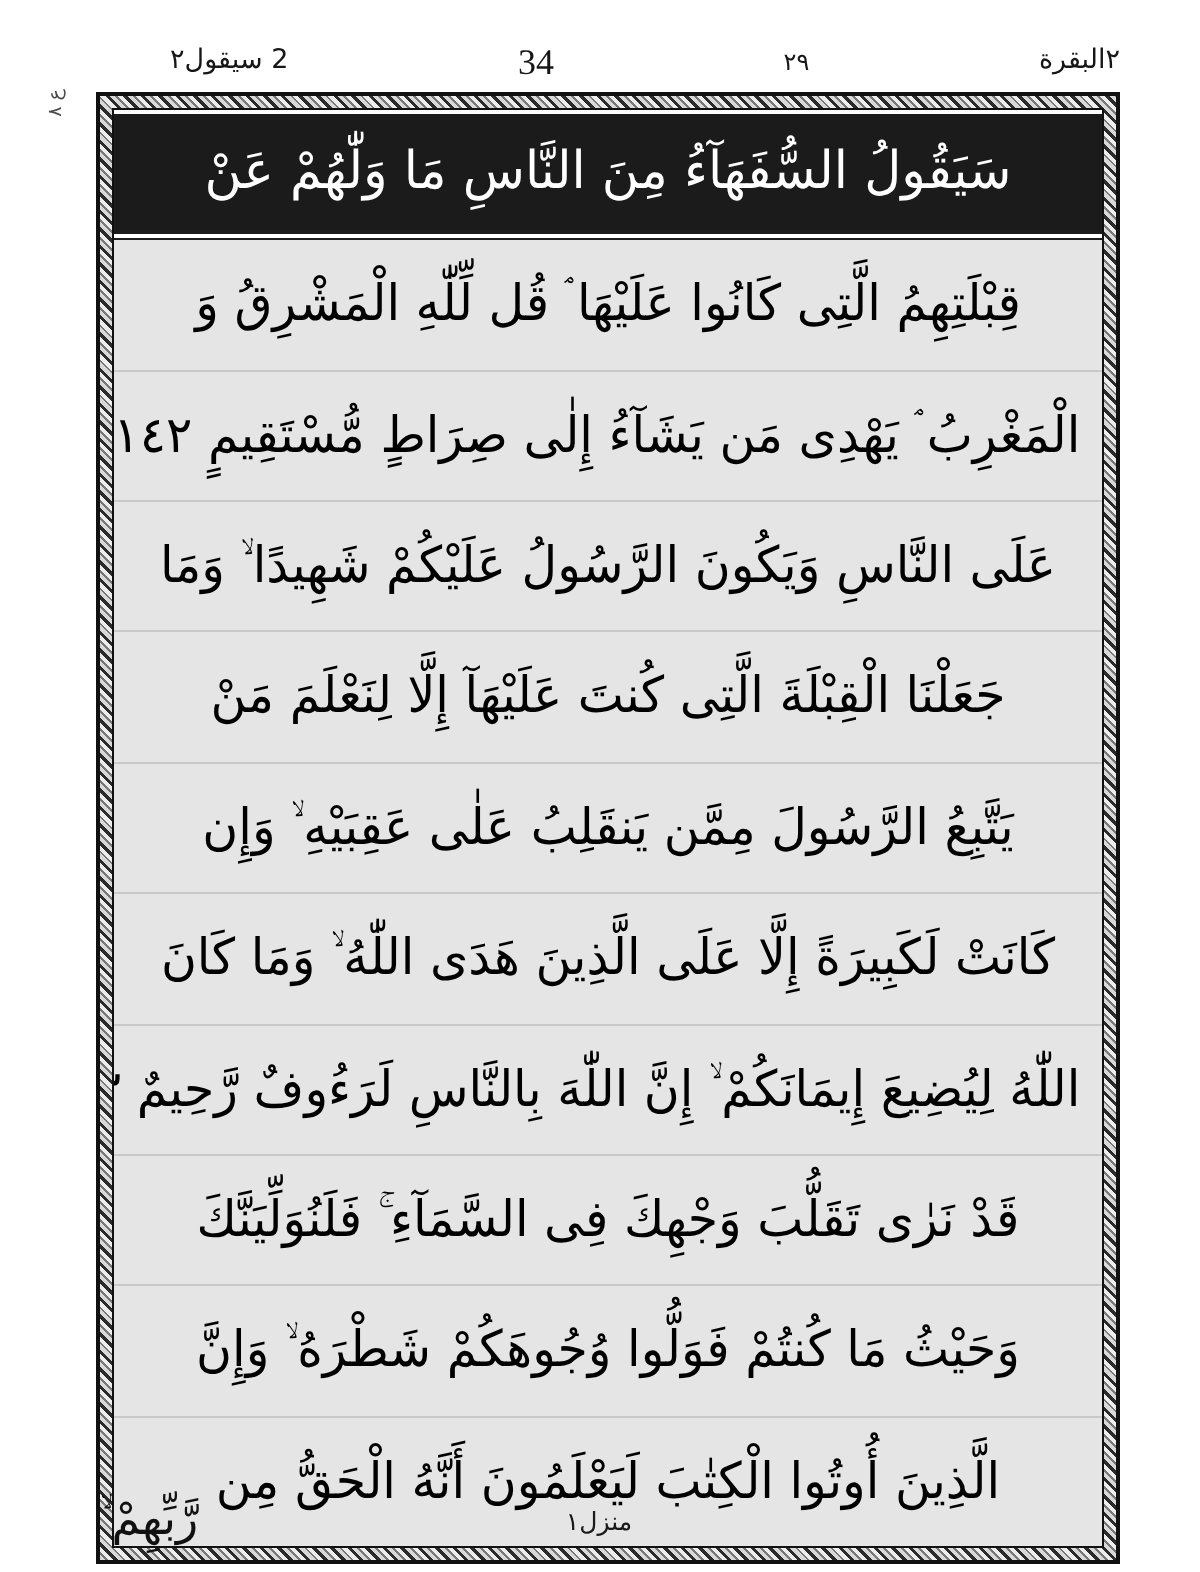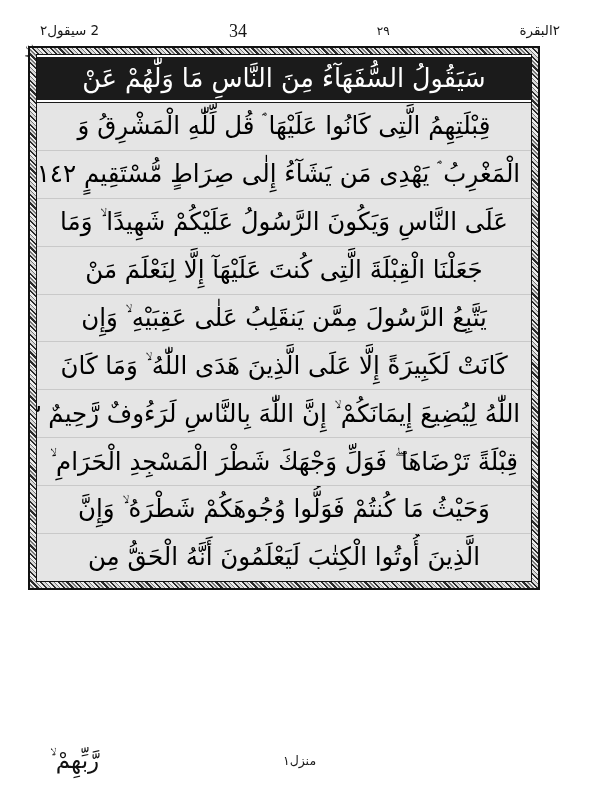--- a/index.html
+++ b/index.html
@@ -36,20 +36,21 @@
   .hdr-cell {
     font-size: 14px;
     line-height: 1;
     white-space: nowrap;
     color: #161616;
     font-family: "DejaVu Sans", "Liberation Sans", sans-serif;
   }
   .hdr-para {
     font-size: 13.5px;
     letter-spacing: 0px;
+    margin-left: 45px;
   }
   .hdr-num-ar {
     font-size: 12px;
     font-weight: 400;
   }
   .hdr-num-en {
     font-size: 18px;
     font-weight: 400;
     font-family: "Liberation Serif", serif;
   }
@@ -76,24 +77,24 @@
     white-space: nowrap;
     font-size: 9.5px;
     color: #2a2a2a;
     opacity: .85;
     direction: rtl;
   }
 
   
   .frame {
     position: absolute;
-    left: 28px;
+    left: 48px;
     top: 46px;
     width: 512px;
-    height: 544px;
+    height: 736px;
     box-sizing: border-box;
     padding: 7px;
     background:
       
       repeating-linear-gradient(45deg,
         #2b2b2b 0px, #2b2b2b 1.6px,
         #d8d8d8 1.6px, #d8d8d8 3.4px,
         #777 3.4px, #777 4.4px,
         #ededed 4.4px, #ededed 6.2px),
       #bdbdbd;
@@ -240,21 +241,21 @@
         <div class="qline">
           <div class="atext">يَتَّبِعُ الرَّسُولَ مِمَّن يَنقَلِبُ عَلٰى عَقِبَيْهِ ۙ وَإِن</div>
         </div>
         <div class="qline">
           <div class="atext">كَانَتْ لَكَبِيرَةً إِلَّا عَلَى الَّذِينَ هَدَى اللّٰهُ ۙ وَمَا كَانَ</div>
         </div>
         <div class="qline">
           <div class="atext">اللّٰهُ لِيُضِيعَ إِيمَانَكُمْ ۙ إِنَّ اللّٰهَ بِالنَّاسِ لَرَءُوفٌ رَّحِيمٌ ۝١٤٣</div>
         </div>
         <div class="qline">
-          <div class="atext">قِبْلَةً تَرْضَاهَا ۖ فَوَلِّ وَجْهَكَ شَطْرَ الْمَسْجِدِ الْحَرَامِ ۙ</div>
+          <div class="atext">قَدْ نَرٰى تَقَلُّبَ وَجْهِكَ فِى السَّمَآءِ ۚ فَلَنُوَلِّيَنَّكَ</div>
         </div>
         <div class="qline">
           <div class="atext">وَحَيْثُ مَا كُنتُمْ فَوَلُّوا وُجُوهَكُمْ شَطْرَهُ ۙ وَإِنَّ</div>
         </div>
         <div class="qline">
           <div class="atext">الَّذِينَ أُوتُوا الْكِتٰبَ لَيَعْلَمُونَ أَنَّهُ الْحَقُّ مِن</div>
         </div>
 
       </div>
     </div>

